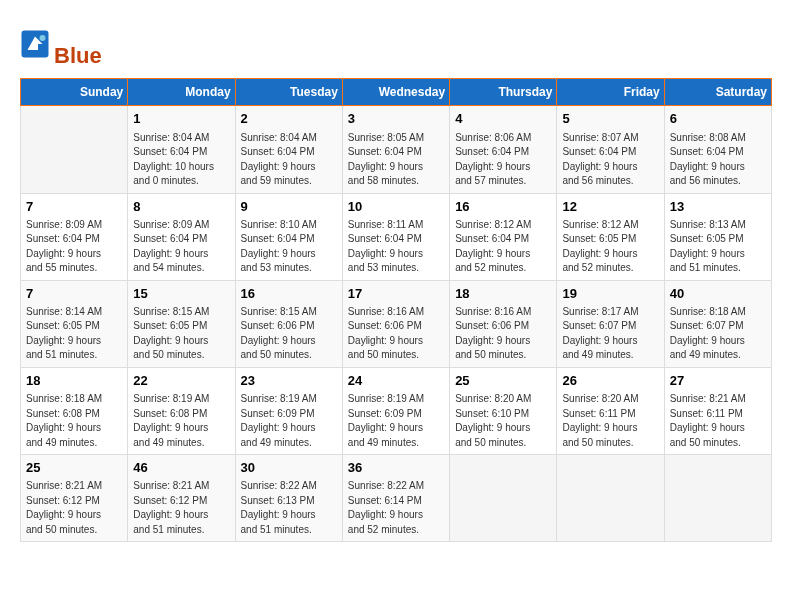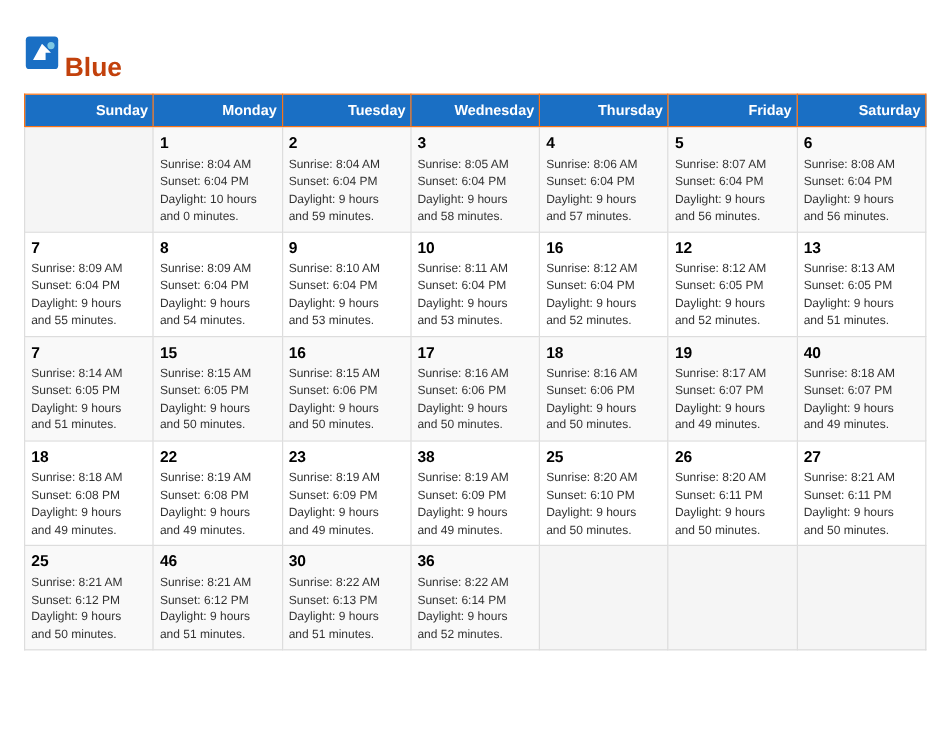--- a/index.html
+++ b/index.html
@@ -220,21 +220,21 @@
         </td>
         <td>
           <span class="day-num">22</span>
           <div class="day-info">Sunrise: 8:19 AM<br>Sunset: 6:08 PM<br>Daylight: 9 hours<br>and 49 minutes.</div>
         </td>
         <td>
           <span class="day-num">23</span>
           <div class="day-info">Sunrise: 8:19 AM<br>Sunset: 6:09 PM<br>Daylight: 9 hours<br>and 49 minutes.</div>
         </td>
         <td>
-          <span class="day-num">38</span>
+          <span class="day-num">24</span>
           <div class="day-info">Sunrise: 8:19 AM<br>Sunset: 6:09 PM<br>Daylight: 9 hours<br>and 49 minutes.</div>
         </td>
         <td>
           <span class="day-num">25</span>
           <div class="day-info">Sunrise: 8:20 AM<br>Sunset: 6:10 PM<br>Daylight: 9 hours<br>and 50 minutes.</div>
         </td>
         <td>
           <span class="day-num">26</span>
           <div class="day-info">Sunrise: 8:20 AM<br>Sunset: 6:11 PM<br>Daylight: 9 hours<br>and 50 minutes.</div>
         </td>

